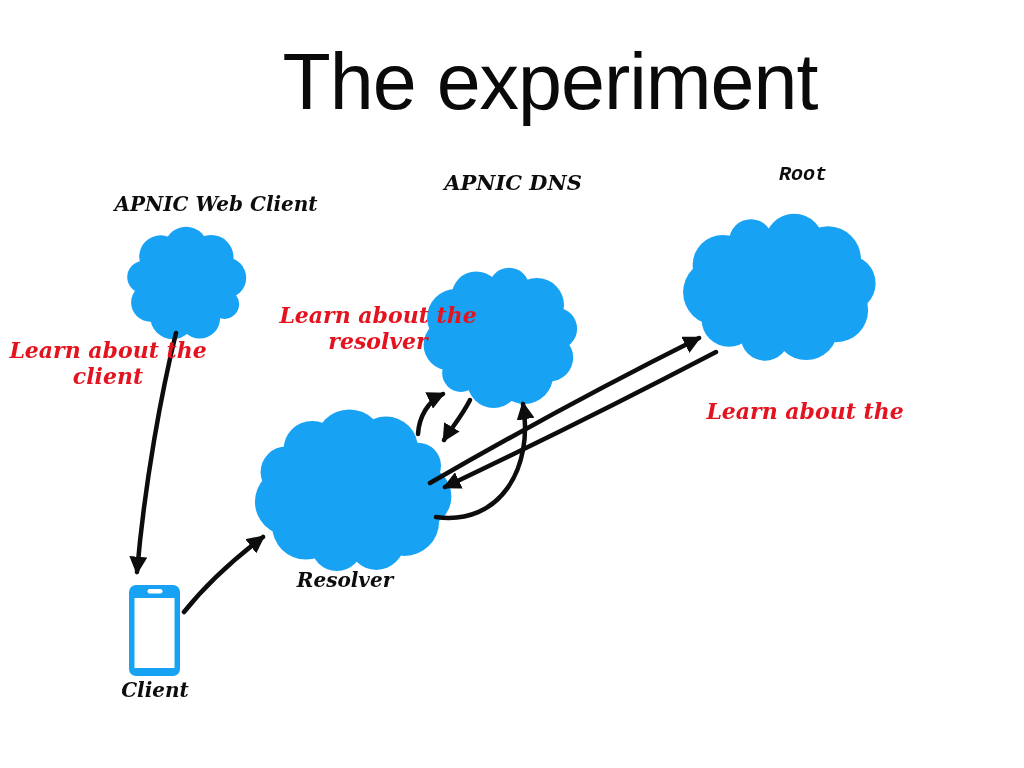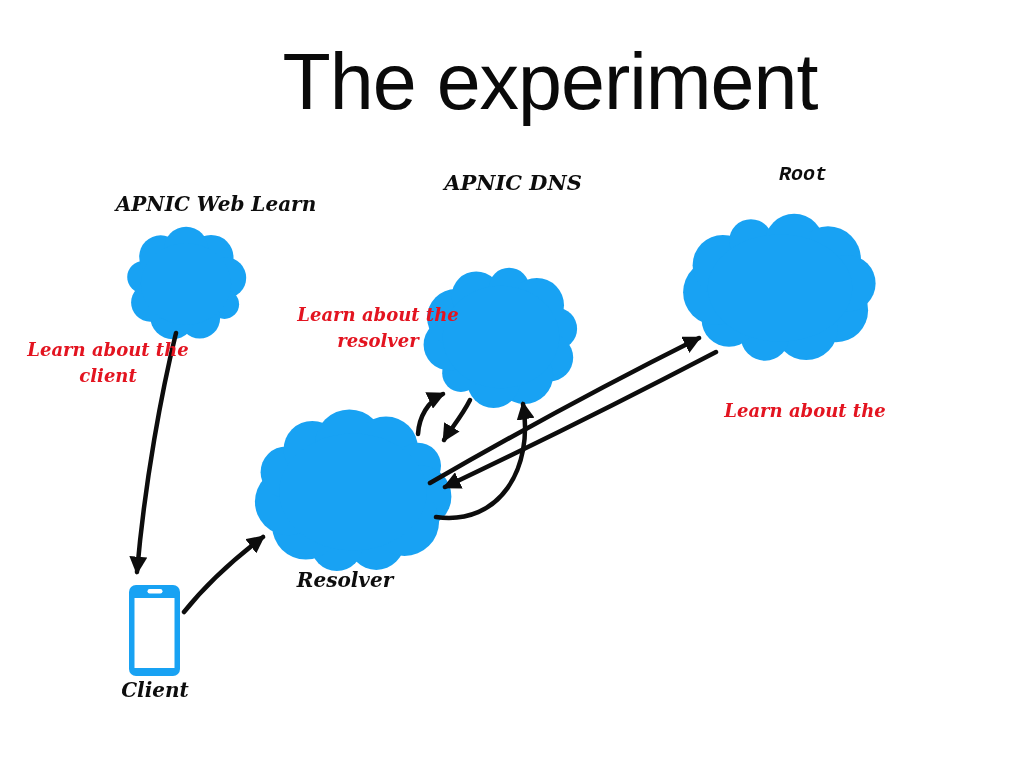--- a/index.html
+++ b/index.html
@@ -21,21 +21,21 @@
   .hand{
     font-family:"DejaVu Serif","Liberation Serif",serif;
     font-style:italic;font-weight:700;
   }
   .node-label{
     position:absolute;transform:translateX(-50%);
     color:#0d0d0d;font-size:20px;white-space:nowrap;
   }
   .annotation{
     position:absolute;transform:translateX(-50%);
-    color:var(--annotation-red);font-size:18px;line-height:26px;
+    color:var(--annotation-red);font-size:22px;line-height:26px;
     text-align:center;white-space:nowrap;
   }
 </style>
 </head>
 <body>
 
 <div class="slide">
 
   <h1 class="slide-title">The experiment</h1>
 
@@ -107,21 +107,21 @@
 
     <path class="arrow" marker-end="url(#ah)" d="M176,333 C162,390 145,480 137,572"></path>
     <path class="arrow" marker-end="url(#ah)" d="M184,612 C208,582 238,556 263,537"></path>
     <path class="arrow" marker-end="url(#ah)" d="M418,434 C419,417 428,401 443,394"></path>
     <path class="arrow" marker-end="url(#ah)" d="M470,400 C462,416 450,430 444,440"></path>
     <path class="arrow" marker-end="url(#ah)" d="M436,517 C500,526 534,468 523,404"></path>
     <path class="arrow" marker-end="url(#ah)" d="M430,483 Q565,405 699,338"></path>
     <path class="arrow" marker-end="url(#ah)" d="M716,352 Q578,424 445,487"></path>
   </svg>
 
-  <div class="node-label hand" style="left:216px;top:192px;">APNIC Web Learn</div>
+  <div class="node-label hand" style="left:216px;top:192px;">APNIC Web Client</div>
   <div class="node-label hand" style="left:513px;top:170px;font-size:21px;">APNIC DNS</div>
   <div class="node-label hand" style="left:803px;top:163px;font-family:Liberation Mono, monospace;">Root</div>
   <div class="node-label hand" style="left:345px;top:568px;">Resolver</div>
   <div class="node-label hand" style="left:155px;top:678px;">Client</div>
 
   <div class="annotation hand" style="left:108px;top:337px;">
     <div>Learn about the</div>
     <div>client</div>
   </div>
   <div class="annotation hand" style="left:378px;top:302px;">

